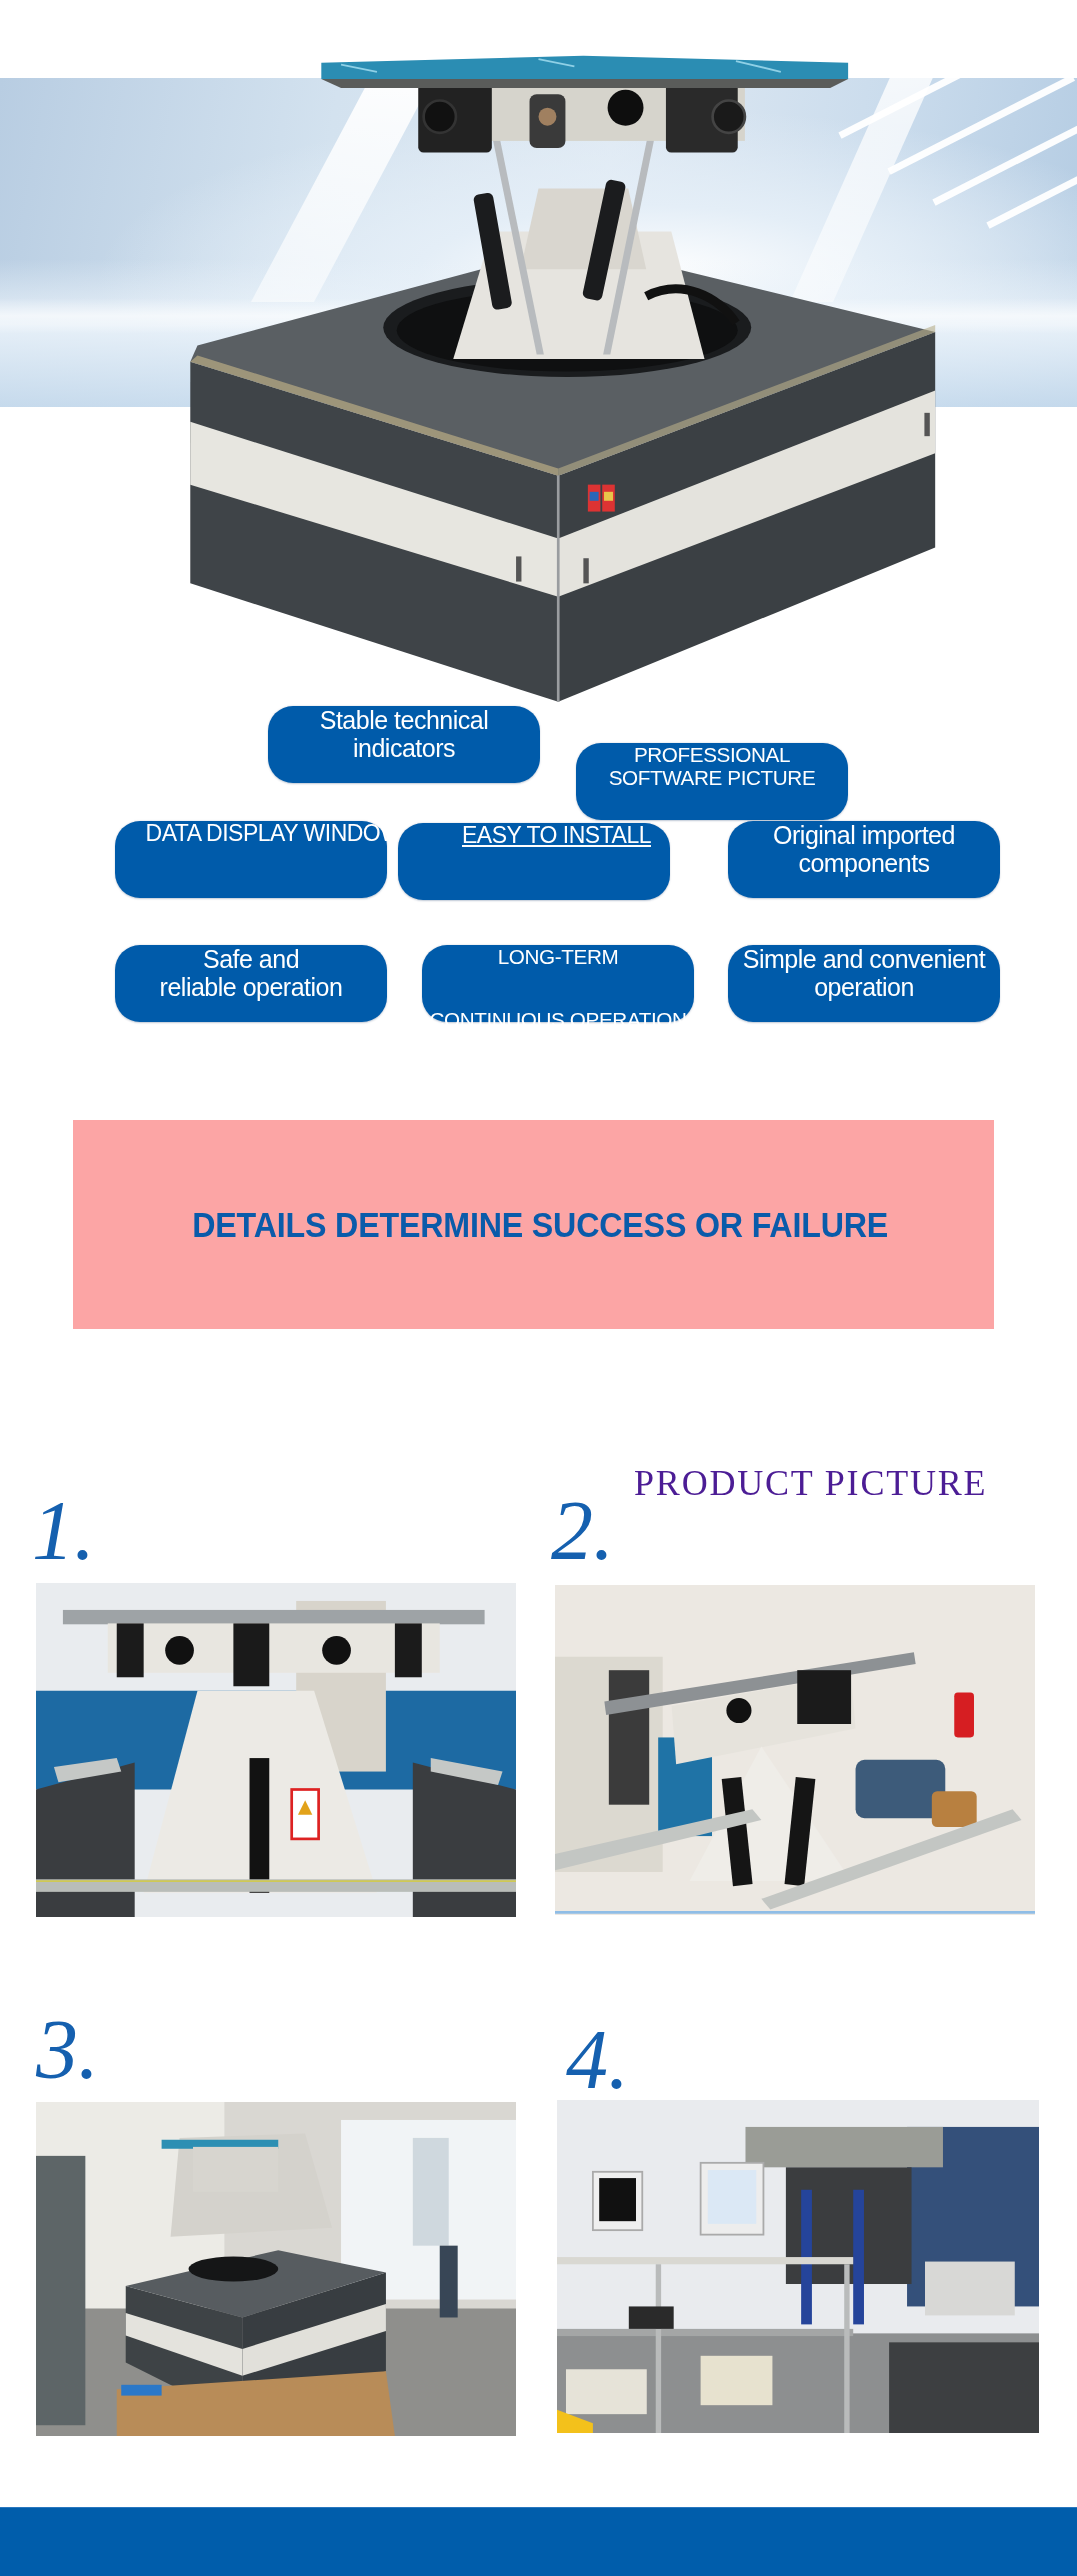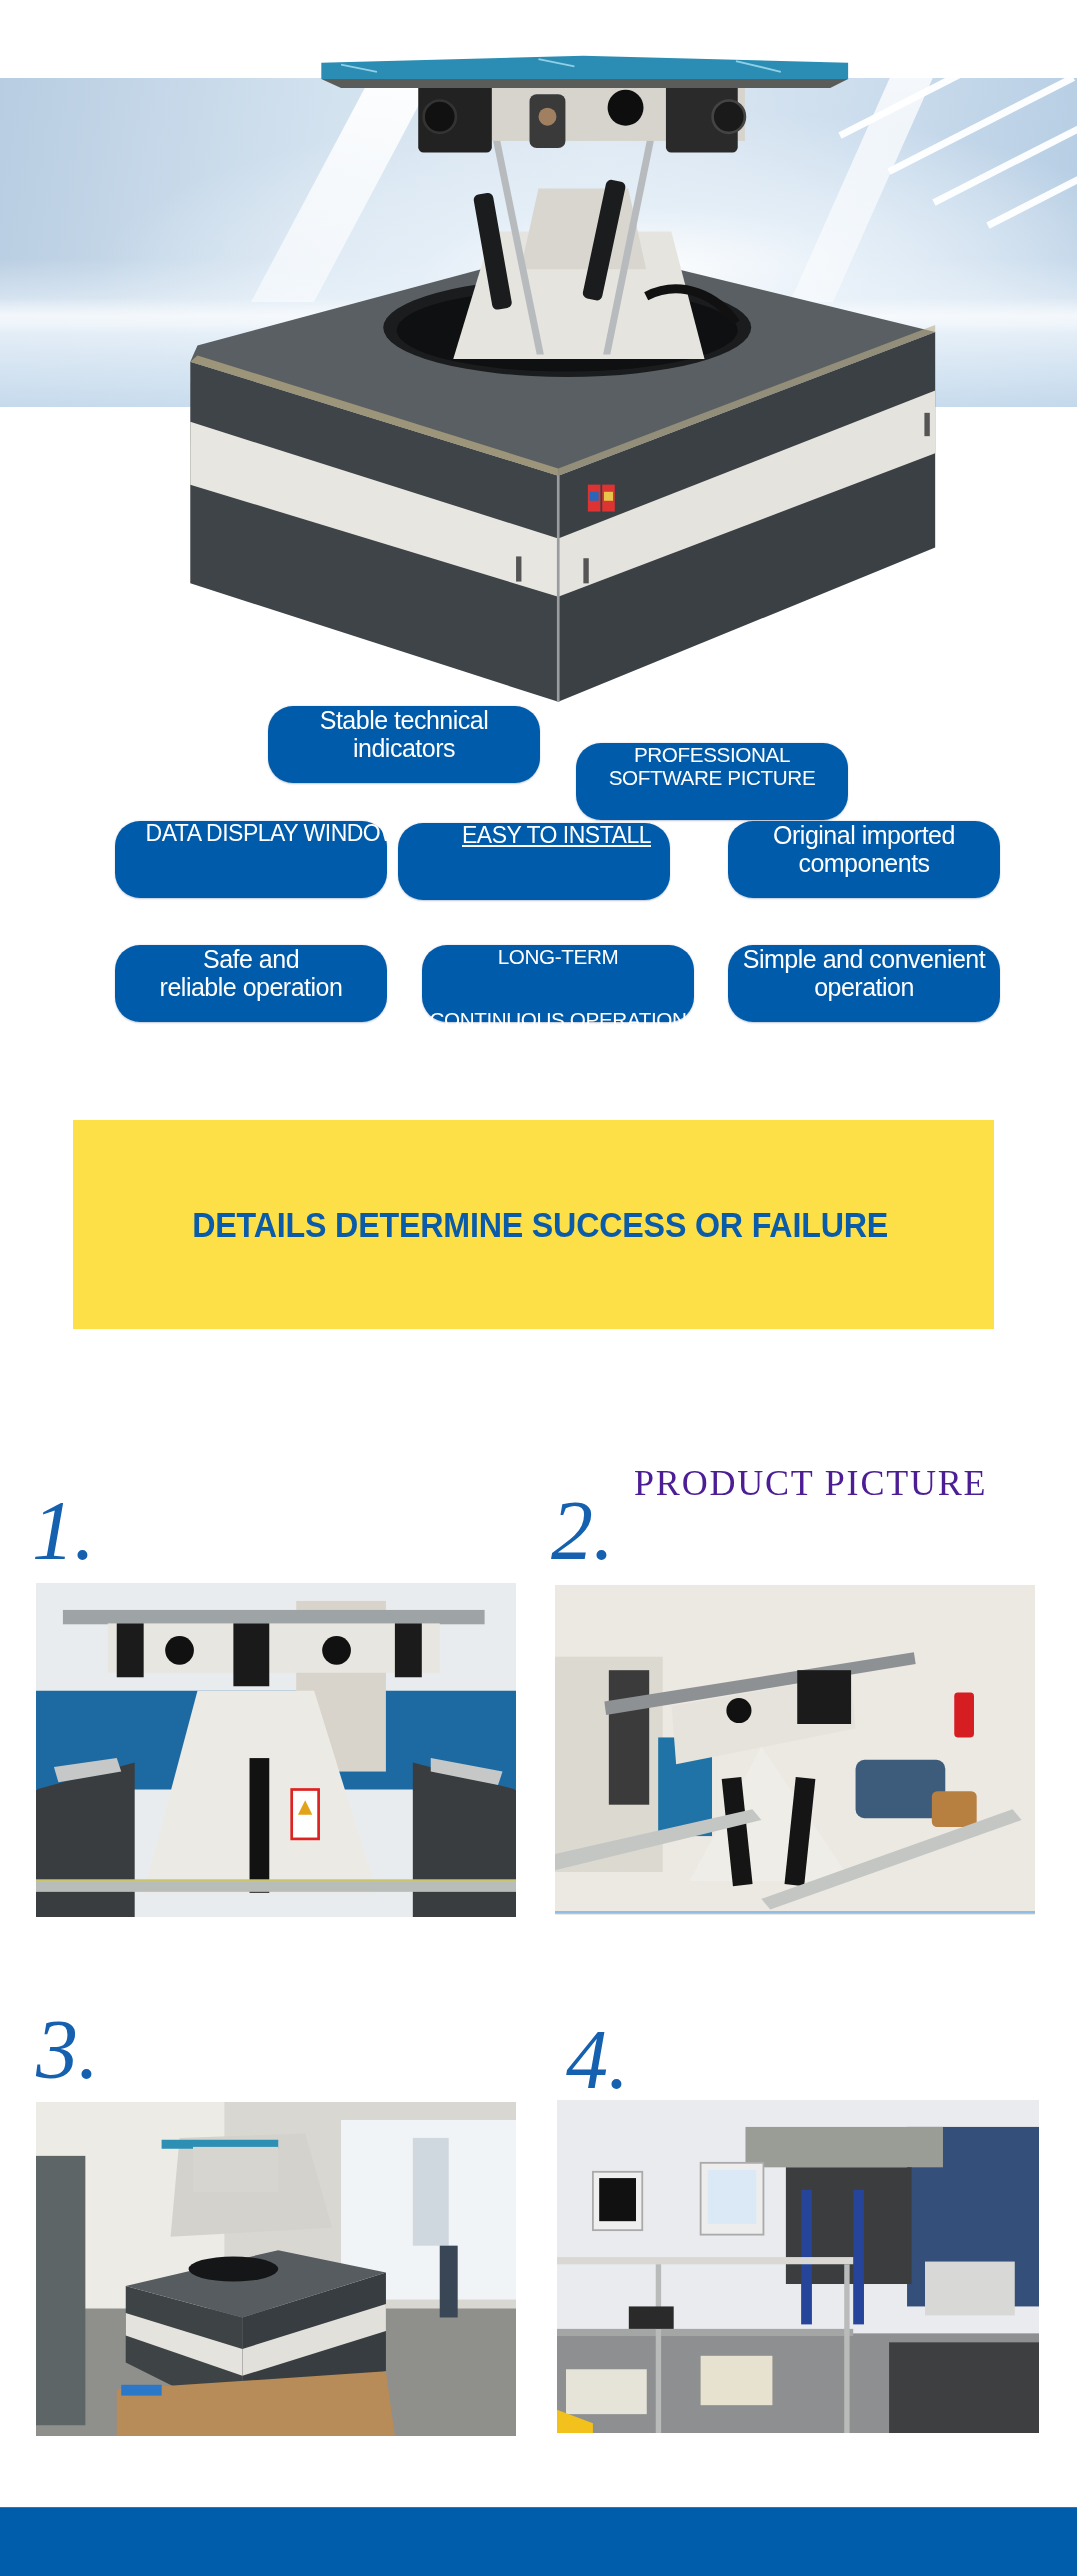--- a/index.html
+++ b/index.html
@@ -37,21 +37,21 @@
     font-family: "Liberation Sans", "DejaVu Sans", sans-serif;
   }
   .pill .ln { display: block; white-space: nowrap; line-height: 1.12; }
   .pill.big .ln { font-size: 25px; letter-spacing: -0.5px; }
   .pill.small .ln { font-size: 20.7px; letter-spacing: -0.4px; }
   .pill.caps .ln { font-size: 23px; letter-spacing: -0.5px; margin-left: 45px; }
 
   
   .highlight {
     position: absolute; left: 73px; top: 1120px; width: 921px; height: 209px;
-    background: #fde047; display: flex; align-items: center; justify-content: center; padding-left: 13px;
+    background: #fca5a5; display: flex; align-items: center; justify-content: center; padding-left: 13px;
   }
   .highlight-title {
     color: #0A5BAA; font-family: "Liberation Sans", "DejaVu Sans", sans-serif;
     font-weight: bold; font-size: 35px; letter-spacing: -0.2px;
     transform: scaleX(0.92);
   }
 
   
   .section-title {
     position: absolute; left: 634px; top: 1462px; color: #4c1d95;

